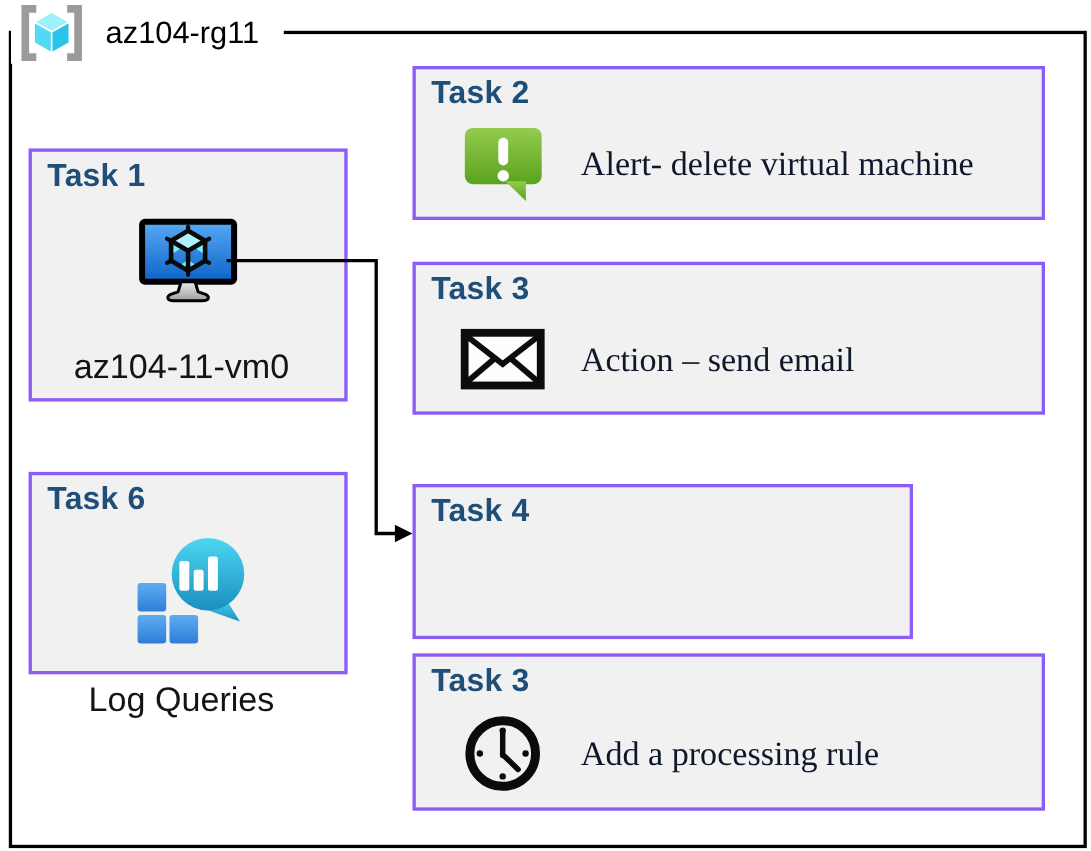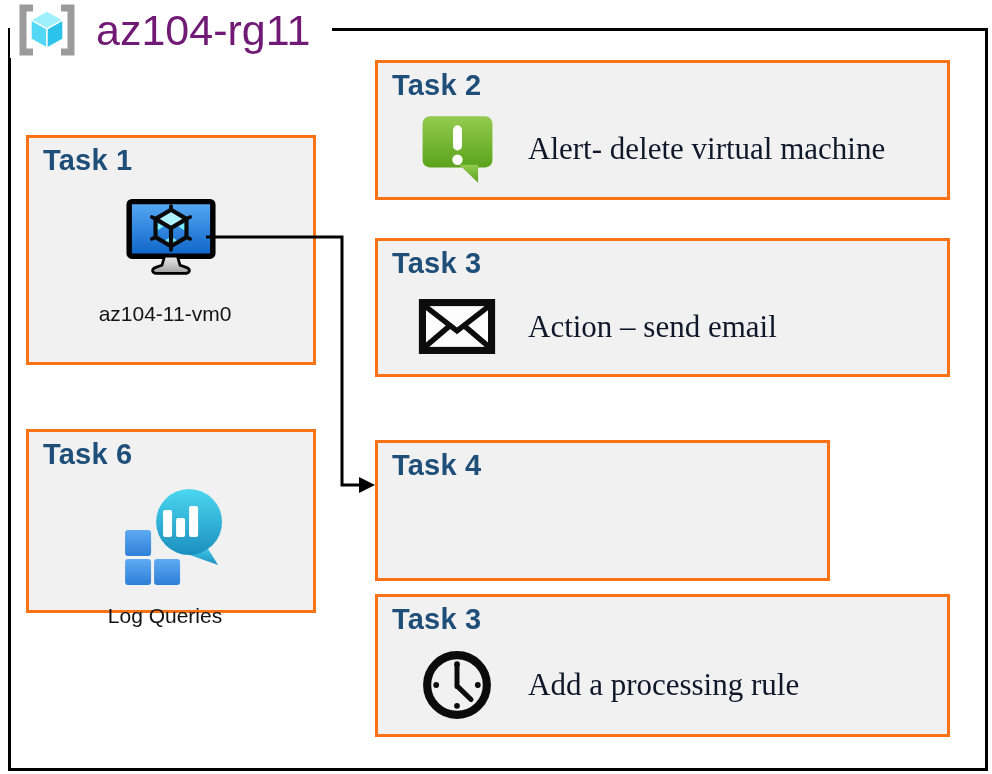--- a/index.html
+++ b/index.html
@@ -10,38 +10,38 @@
   .canvas{position:absolute;inset:0;width:992px;height:774px;}
   .outer-box{
     position:absolute;left:8px;top:28px;width:980px;height:743px;
     border:3px solid #000;box-sizing:border-box;background:#fff;z-index:0;
   }
   .rg-header{
     position:absolute;left:10px;top:2px;height:56px;z-index:3;
     display:inline-flex;align-items:center;gap:16px;background:#fff;
     padding:0 22px 0 4px;
   }
-  .rg-label{font-size:43px;color:#701a75;white-space:nowrap;}
+  .rg-label{font-size:28px;color:#000000;white-space:nowrap;}
   .task-box{
-    position:absolute;background:#f1f1f2;border:3px solid #f97316;
+    position:absolute;background:#f1f1f2;border:3px solid #8b5cf6;
     box-sizing:border-box;z-index:1;
   }
   .task-heading{
     position:absolute;left:14px;top:6px;
     color:#1f4e79;font-weight:700;font-size:29px;letter-spacing:0.2px;
   }
   
   .box-t1{left:26px;top:135px;width:290px;height:230px;}
   .box-t6{left:26px;top:429px;width:290px;height:184px;}
   .center-icon{position:absolute;left:50%;transform:translateX(-50%);}
   .t1-icon{top:60px;}
   .t6-icon{top:56px;transform:translateX(-46%);}
   .center-label{
     position:absolute;left:0;right:12px;text-align:center;
-    font-size:21px;color:#141414;white-space:nowrap;
+    font-size:31px;color:#141414;white-space:nowrap;margin-top:14px;
   }
   .t1-label{top:164px;}
   .t6-label{top:172px;}
   
   .box-t2{left:375px;top:60px;width:575px;height:140px;}
   .box-t3{left:375px;top:238px;width:575px;height:139px;}
   .box-t4{left:375px;top:440px;width:455px;height:141px;}
   .box-t5{left:375px;top:594px;width:575px;height:143px;}
   .task-row{
     position:absolute;left:38px;top:42px;right:10px;bottom:4px;

